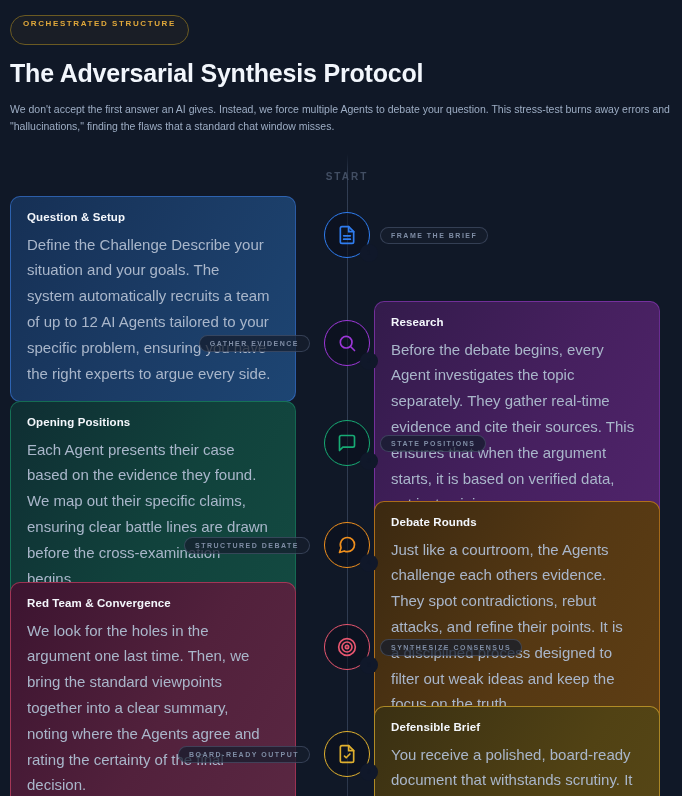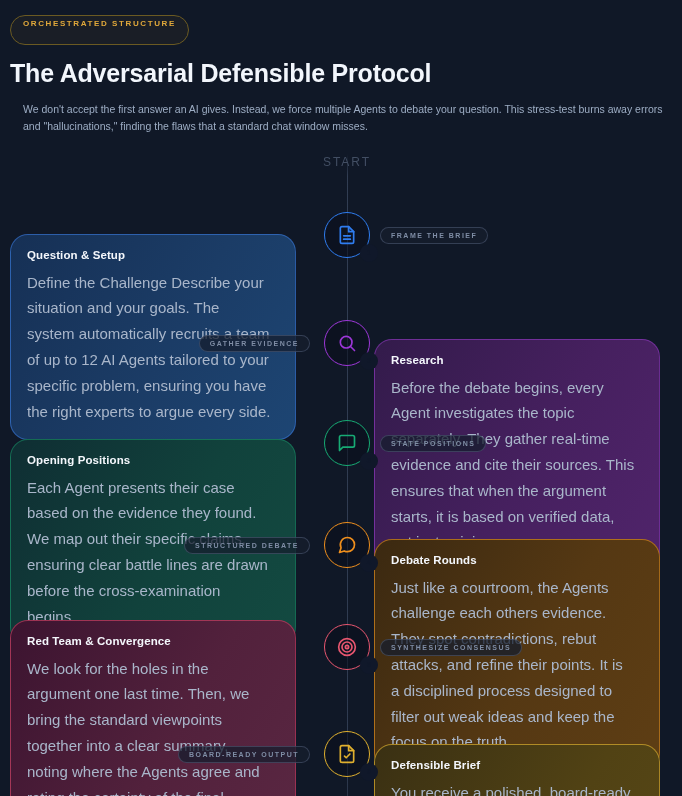--- a/index.html
+++ b/index.html
@@ -42,21 +42,20 @@
     letter-spacing: -0.2px;
     color: #f2f6fc;
   }
 
   .page-sub {
     margin-top: 13px;
     font-size: 10.5px;
     line-height: 1.65;
     color: #9dadc4;
     max-width: 668px;
-    margin-left: 13px;
   }
 
   
   .timeline {
     position: relative;
     margin-top: 18px;
     height: 660px;
   }
 
   .axis {
@@ -68,43 +67,42 @@
     background: linear-gradient(to bottom,
         rgba(120,140,175,0.00) 0px,
         rgba(120,140,175,0.32) 22px,
         rgba(120,140,175,0.30) 88%,
         rgba(120,140,175,0.10) 100%);
   }
 
   .start-label {
     position: absolute;
     left: 347px;
-    top: 1px;
+    top: 17px;
     transform: translateX(-50%);
-    font-size: 12px;
-    font-weight: 400;
+    font-size: 10px;
+    font-weight: 700;
     letter-spacing: 2px;
     color: #424e63;
   }
 
   .row {
     position: absolute;
     left: 0;
     width: 682px;
     height: 0;
   }
 
   
   .card {
     position: absolute;
     width: 286px;
-    border-radius: 18px;
+    border-radius: 10px;
     padding: 14px 24px 15px 16px;
     border: 1px solid rgba(255,255,255,0.14);
-    margin-top: 38px;
   }
   .card.left  { left: 10px; }
   .card.right { left: 374px; }
 
   .card-title {
     font-size: 11.5px;
     font-weight: 700;
     color: #f4f7fc;
     letter-spacing: 0.1px;
   }
@@ -195,21 +193,21 @@
   .c-gold {
     border-color: rgba(215,170,45,0.70);
     background: linear-gradient(120deg, #3a3013 0%, #514214 55%, #594917 100%);
   }
 </style>
 </head>
 <body>
 
 <div class="header">
   <div class="eyebrow">ORCHESTRATED STRUCTURE</div>
-  <h1 class="page-title">The Adversarial Defensible Protocol</h1>
+  <h1 class="page-title">The Adversarial Synthesis Protocol</h1>
   <p class="page-sub">We don't accept the first answer an AI gives. Instead, we force multiple Agents to debate your question. This stress-test burns away errors and "hallucinations," finding the flaws that a standard chat window misses.</p>
 </div>
 
 <div class="timeline">
   <div class="axis"></div>
   <div class="start-label">START</div>
   <div id="steps-host">
       <div class="row" style="top: 0px;">
         <div class="card left c-blue" style="top:42px">
           <div class="card-title">Question &amp; Setup</div>

